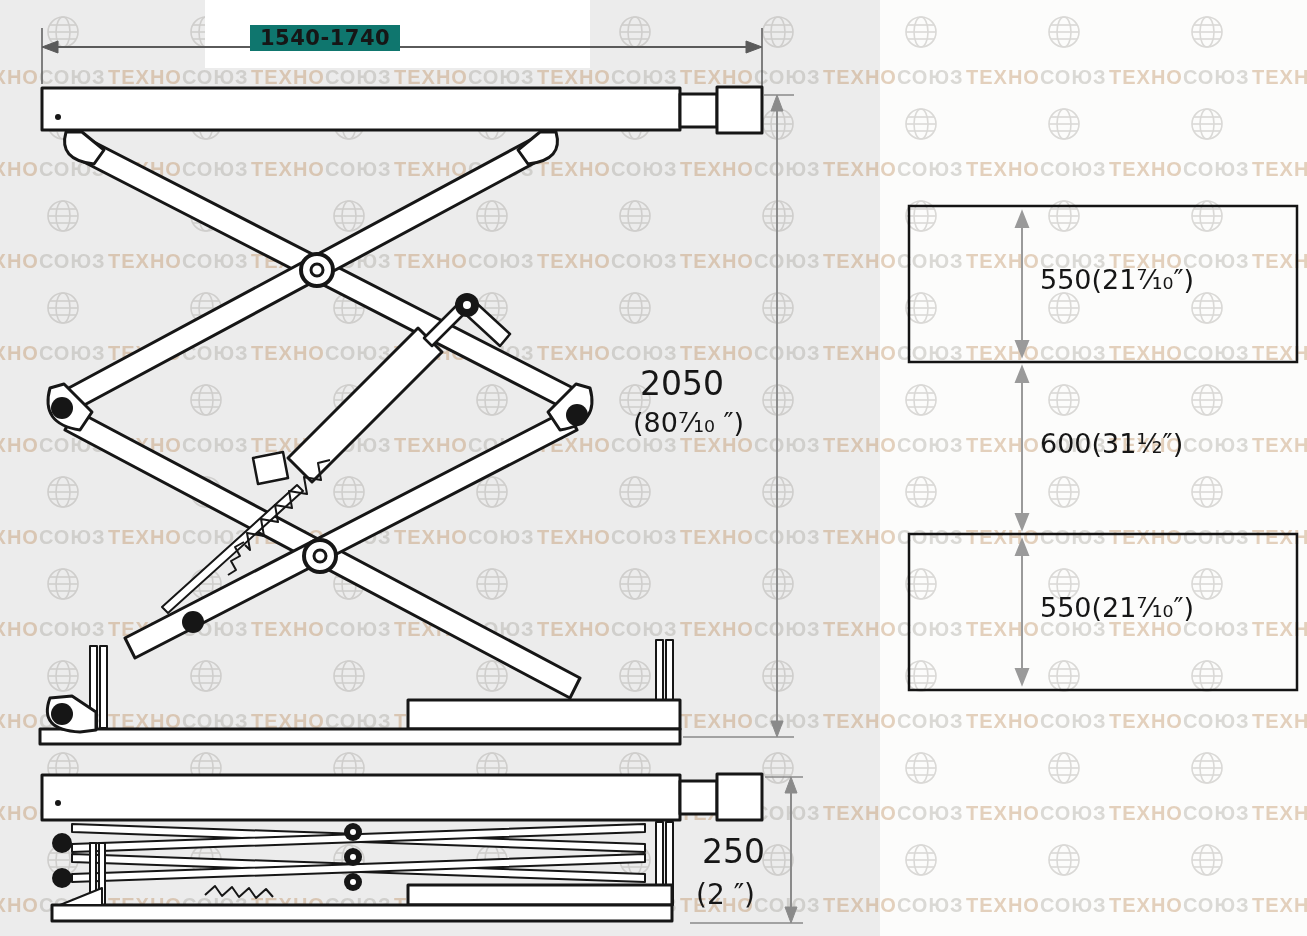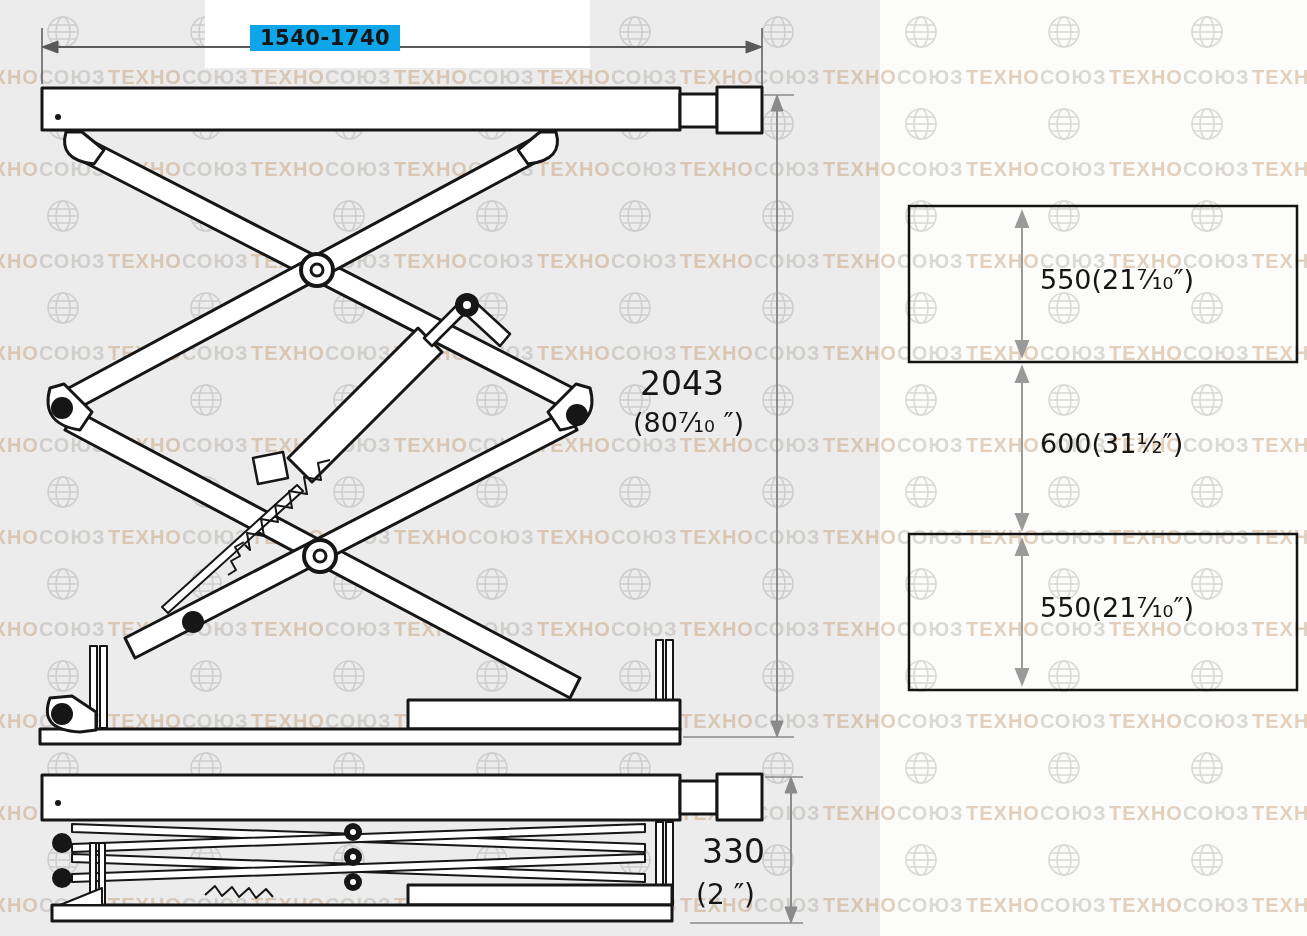--- a/index.html
+++ b/index.html
@@ -9,21 +9,21 @@
   }
   .right-bg{position:absolute;left:880px;top:0;width:427px;height:936px;background:#fcfcfb;z-index:0;}
   .wm-layer{position:absolute;left:0;top:0;width:1307px;height:936px;z-index:1;pointer-events:none;}
   .wm-text{position:absolute;font-size:20px;font-weight:bold;letter-spacing:1px;white-space:nowrap;
            font-family:"Liberation Sans",sans-serif;}
   .wm-a{color:rgba(186,138,88,0.38);}
   .wm-b{color:rgba(158,155,148,0.36);}
   .wm-globe{position:absolute;width:36px;height:36px;opacity:0.33;}
   svg.drawing{position:absolute;left:0;top:0;z-index:2;}
   .dim-label{position:absolute;color:#161616;z-index:3;white-space:nowrap;}
-  .width-range{left:250px;top:25px;font-size:21px;font-weight:bold;background:#0ea5e9;padding:1px 10px;letter-spacing:0.5px;}
+  .width-range{left:250px;top:25px;font-size:21px;font-weight:bold;background:#0f766e;padding:1px 10px;letter-spacing:0.5px;}
   .h2050{left:640px;top:364px;font-size:33px;}
   .h2050in{left:633px;top:407px;font-size:27px;}
   .h330{left:702px;top:832px;font-size:33px;}
   .h330in{left:696px;top:878px;font-size:28px;}
   .sec-top{left:1040px;top:264px;font-size:27px;}
   .sec-mid{left:1040px;top:428px;font-size:27px;}
   .sec-bottom{left:1040px;top:592px;font-size:27px;}
 </style>
 </head>
 <body>
@@ -1059,21 +1059,21 @@
       <line x1="1022" y1="380" x2="1022" y2="516"></line>
       <polygon points="1022,367 1016,382 1028,382"></polygon>
       <polygon points="1022,529 1016,514 1028,514"></polygon>
       <line x1="1022" y1="552" x2="1022" y2="672"></line>
       <polygon points="1022,540 1016,555 1028,555"></polygon>
       <polygon points="1022,684 1016,669 1028,669"></polygon>
     </g>
   </svg>
 
   <div class="dim-label width-range">1540-1740</div>
-  <div class="dim-label h2050">2043</div>
+  <div class="dim-label h2050">2050</div>
   <div class="dim-label h2050in">(80⁷⁄₁₀ ″)</div>
-  <div class="dim-label h330">330</div>
+  <div class="dim-label h330">250</div>
   <div class="dim-label h330in">(2 ″)</div>
   <div class="dim-label sec-top">550(21⁷⁄₁₀″)</div>
   <div class="dim-label sec-mid">600(31¹⁄₂″)</div>
   <div class="dim-label sec-bottom">550(21⁷⁄₁₀″)</div>
 
 </div>
 
 </body></html>

